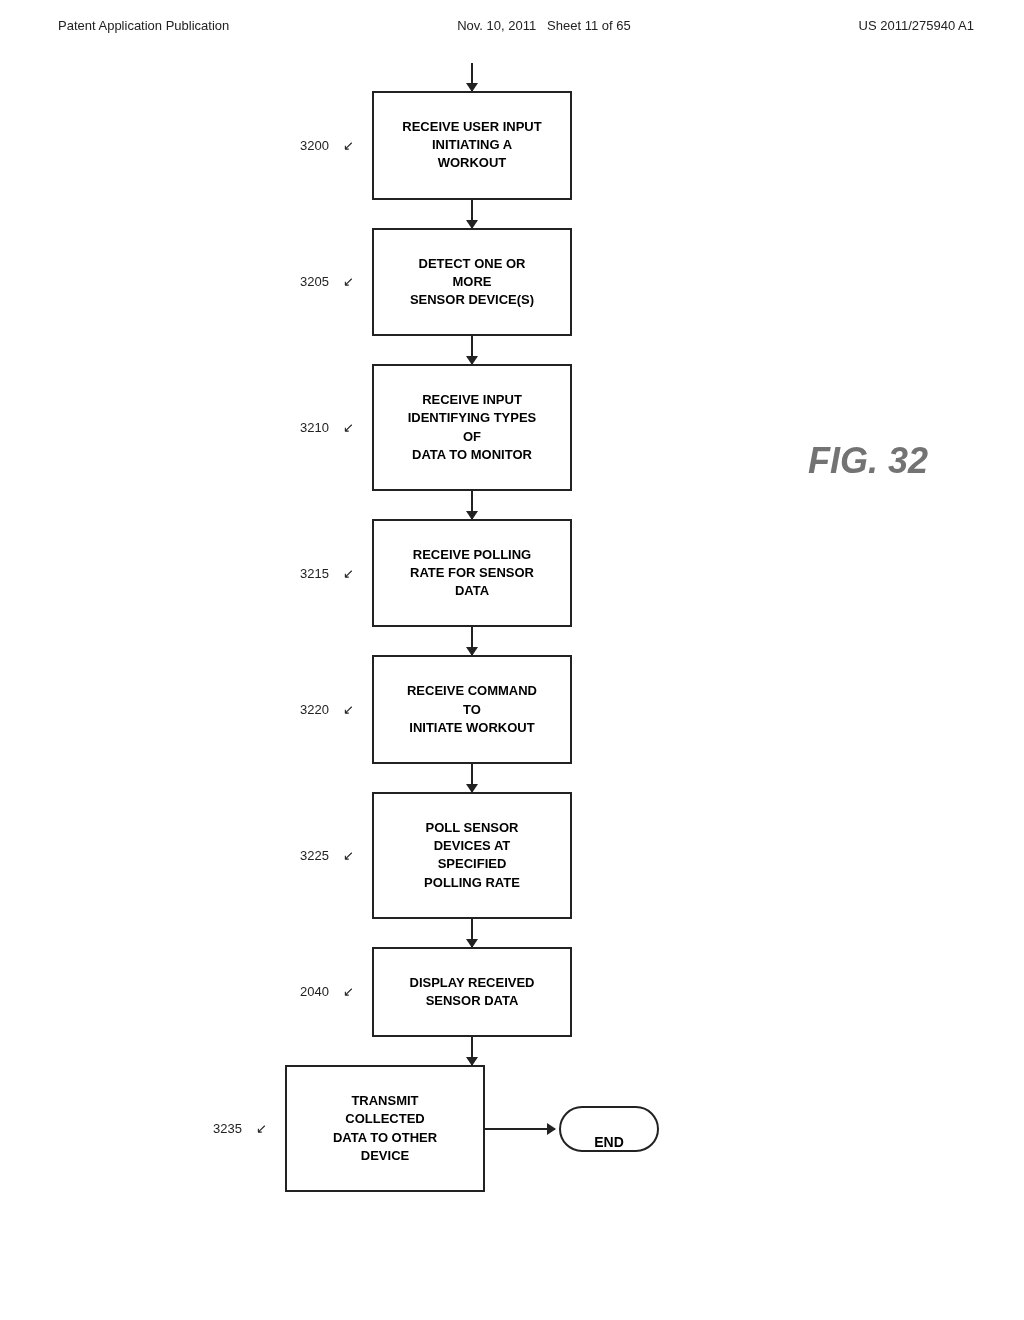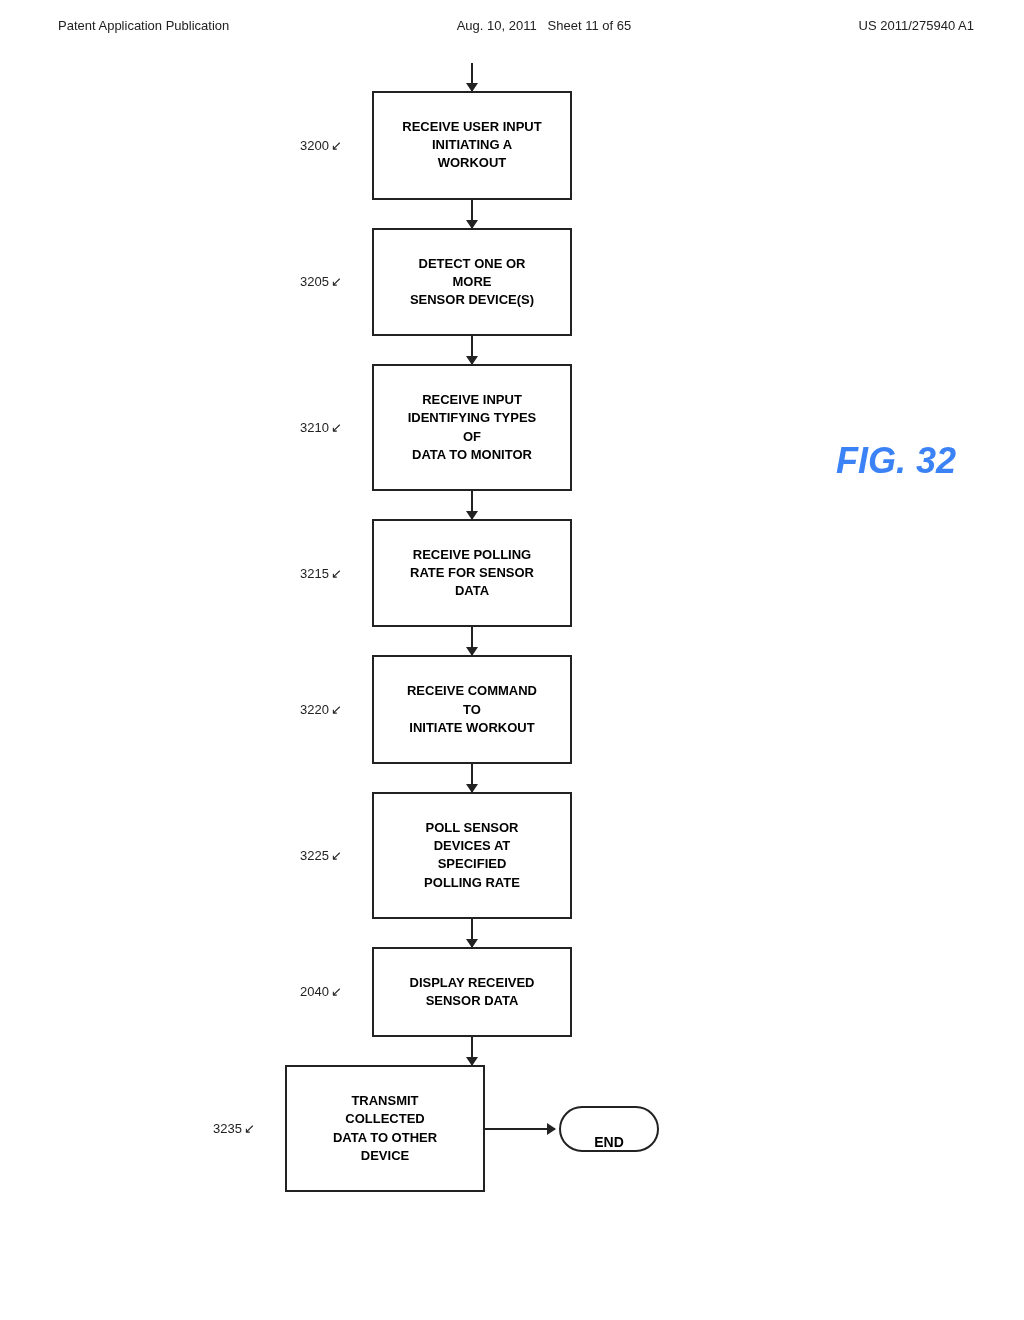--- a/index.html
+++ b/index.html
@@ -101,35 +101,35 @@
       position: relative;
     }
     .step-label {
       font-size: 13px;
       color: #222;
       position: absolute;
       left: -72px;
       white-space: nowrap;
       display: flex;
       align-items: flex-start;
-      gap: 2px;
+      gap: 14px;
     }
     .step-label .tick {
       font-size: 13px;
     }
 
     
     .fig-label {
       position: absolute;
-      right: 68px;
+      right: 96px;
       top: 440px;
       font-size: 36px;
       font-weight: bold;
       font-style: italic;
-      color: #3b82f6;
+      color: #737373;
       text-align: right;
     }
 
     
     .end-row {
       display: flex;
       align-items: center;
       position: relative;
     }
     .horiz-arrow {
@@ -162,21 +162,21 @@
       background: white;
       margin-left: 4px;
     }
   </style>
 </head>
 <body>
 
 <div class="header">
   <span>Patent Application Publication</span>
   <span>
-    <span>Aug. 10, 2011</span>&nbsp;&nbsp;
+    <span>Nov. 10, 2011</span>&nbsp;&nbsp;
     <span>Sheet 11 of 65</span>
   </span>
   <span>US 2011/275940 A1</span>
 </div>
 
 <div class="fig-label">FIG. 32</div>
 
 <div class="main-content">
   <div class="flowchart">
 

